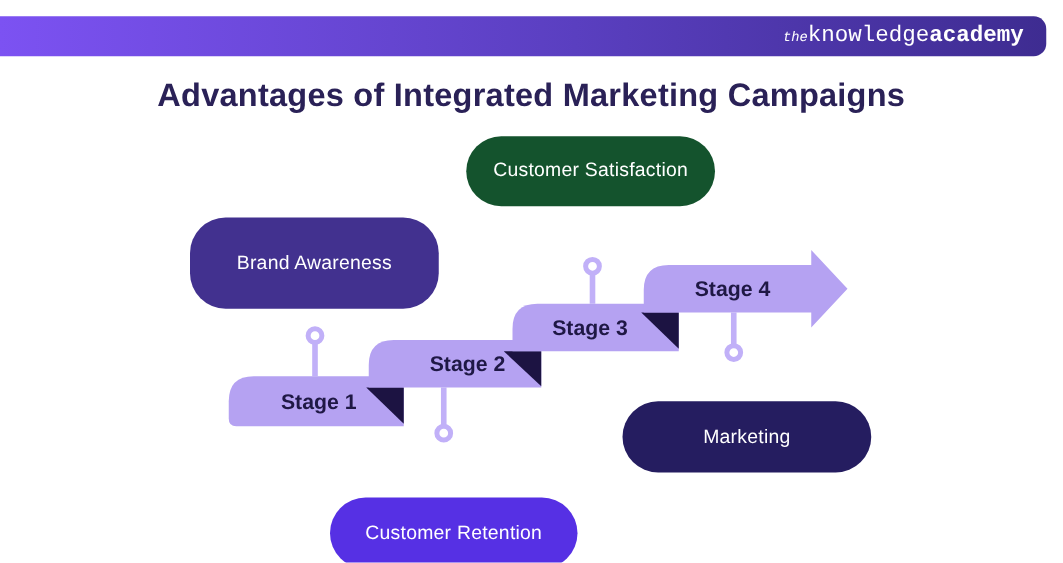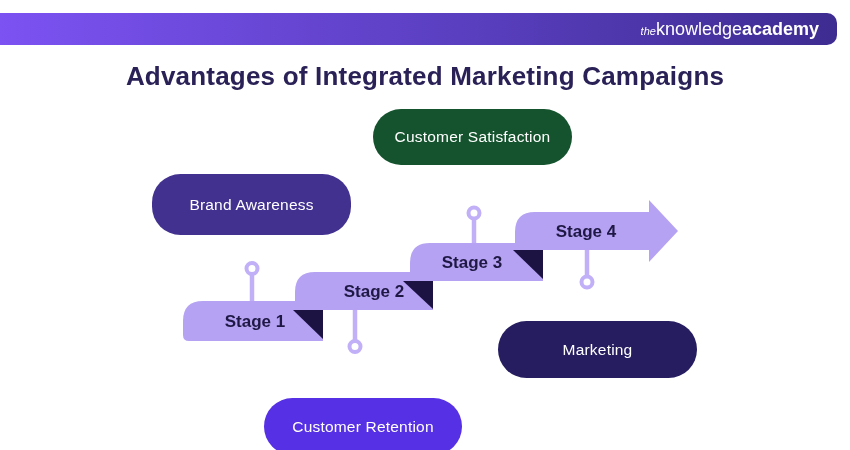--- a/index.html
+++ b/index.html
@@ -14,21 +14,21 @@
   .banner {
     position: absolute; left: 0; top: 13px;
     width: 837px; height: 32px;
     border-radius: 0 10px 10px 0;
     background: linear-gradient(90deg, #7c52f2 0%, #5a3fc0 55%, #3e2c91 100%);
     display: flex; align-items: center; justify-content: flex-end;
     padding-right: 18px; box-sizing: border-box;
   }
   .logo {
     color: #ffffff;
-    font-family: Liberation Sans, sans-serif;
+    font-family: Liberation Mono, monospace;
     font-size: 18px; line-height: 1; white-space: nowrap;
   }
   .logo .logo-the { font-style: italic; font-size: 11px; }
   .logo .logo-academy { font-weight: bold; }
   
   .title {
     position: absolute; top: 61px; left: 0; width: 100%;
     margin: 0; text-align: center;
     font-size: 26px; font-weight: bold;
     color: #2a2157; letter-spacing: 0.2px;
@@ -44,21 +44,21 @@
     font-size: 17px; font-weight: bold;
     fill: #1f1845; text-anchor: middle;
   }
   
   .pill {
     position: absolute;
     display: flex; align-items: center; justify-content: center;
     color: #ffffff; font-size: 15.5px; letter-spacing: 0.2px;
     border-radius: 28.5px; text-align: center;
   }
-  .pill-brand        { left: 152px; top: 174px; width: 199px; height: 61px; background: #42318f; }
+  .pill-brand        { left: 152px; top: 174px; width: 199px; height: 73px; background: #42318f; }
   .pill-satisfaction { left: 373px; top: 109px; width: 199px; height: 56px; background: #14532d; }
   .pill-retention    { left: 264px; top: 398px; width: 198px; height: 57px; background: #5630e4; }
   .pill-conversion   { left: 498px; top: 321px; width: 199px; height: 57px; background: #251d60; }
 </style>
 </head>
 <body>
 
 <header class="banner">
   <div class="logo"><span class="logo-the">the</span><span class="logo-knowledge">knowledge</span><span class="logo-academy">academy</span></div>
 </header>

